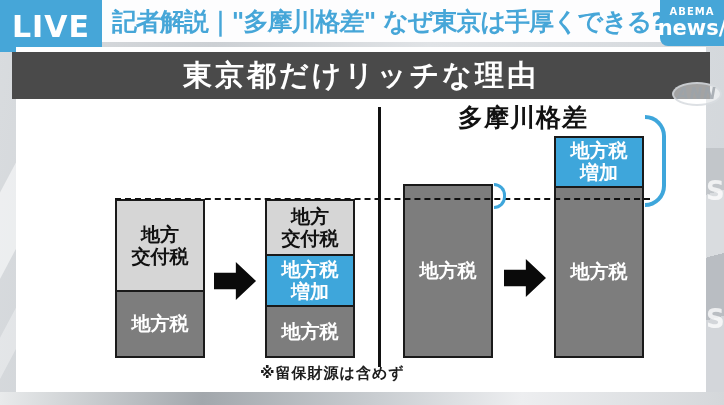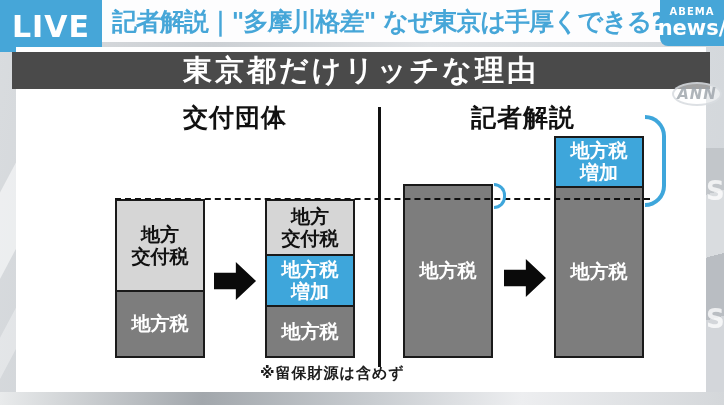--- a/index.html
+++ b/index.html
@@ -33,21 +33,21 @@
              display:flex;align-items:center;justify-content:center;}
   .headline{position:absolute;left:112px;top:0;height:42px;display:flex;align-items:center;
              color:var(--brand-cyan);font-size:25px;font-weight:bold;letter-spacing:-1px;white-space:nowrap;}
   .abema-logo{position:absolute;right:0;top:0;width:64px;height:46px;background:var(--brand-cyan);
              border-radius:0 0 0 8px;display:flex;flex-direction:column;align-items:center;justify-content:center;color:#fff;}
   .abema-logo .abema{font-size:10px;font-weight:bold;letter-spacing:1px;line-height:1;}
   .abema-logo .news{font-size:21px;font-weight:bold;line-height:1.05;letter-spacing:0px;}
 
   
   .panel{position:absolute;left:16px;top:47px;width:690px;height:345px;background:#fff;}
-  .title-bar{position:absolute;left:12px;top:52px;width:698px;height:37px;background:var(--title-bar-gray);
+  .title-bar{position:absolute;left:12px;top:52px;width:698px;height:47px;background:var(--title-bar-gray);
              display:flex;align-items:center;justify-content:center;}
   .title-bar .t{color:#fff;font-size:29px;font-weight:bold;letter-spacing:3px;white-space:nowrap;}
   .ann-watermark{position:absolute;left:672px;top:46px;width:50px;height:24px;border-radius:50%;
              border:2px solid rgba(215,219,223,.95);background:rgba(255,255,255,.55);
              color:#a7adb3;font-style:italic;font-weight:bold;font-size:15px;letter-spacing:1px;
              display:flex;align-items:center;justify-content:center;opacity:.9;margin-top:36px;}
 
   .section-header{position:absolute;top:101px;width:240px;text-align:center;
              color:#111;font-size:25px;font-weight:bold;letter-spacing:1px;}
   .hdr-left{left:115px;}
@@ -109,22 +109,21 @@
     <span class="abema">ABEMA</span>
     <span class="news">news/</span>
   </div>
 
   <div class="panel"></div>
   <div class="title-bar">
     <span class="t">東京都だけリッチな理由</span>
   </div>
   <div class="ann-watermark">ANN</div>
 
-  <div class="section-header hdr-left">交付団体</div>
-  <div class="section-header hdr-right">記者解説</div>
+  <div class="section-header hdr-right">多摩川格差</div>
 
   <div class="bar" id="bar-l1">
     <div class="seg light a">地方
 交付税</div>
     <div class="seg dark fill">地方税</div>
   </div>
   <div class="arrow" id="arrow-left"></div>
   <div class="bar" id="bar-l2">
     <div class="seg light a">地方
 交付税</div>

